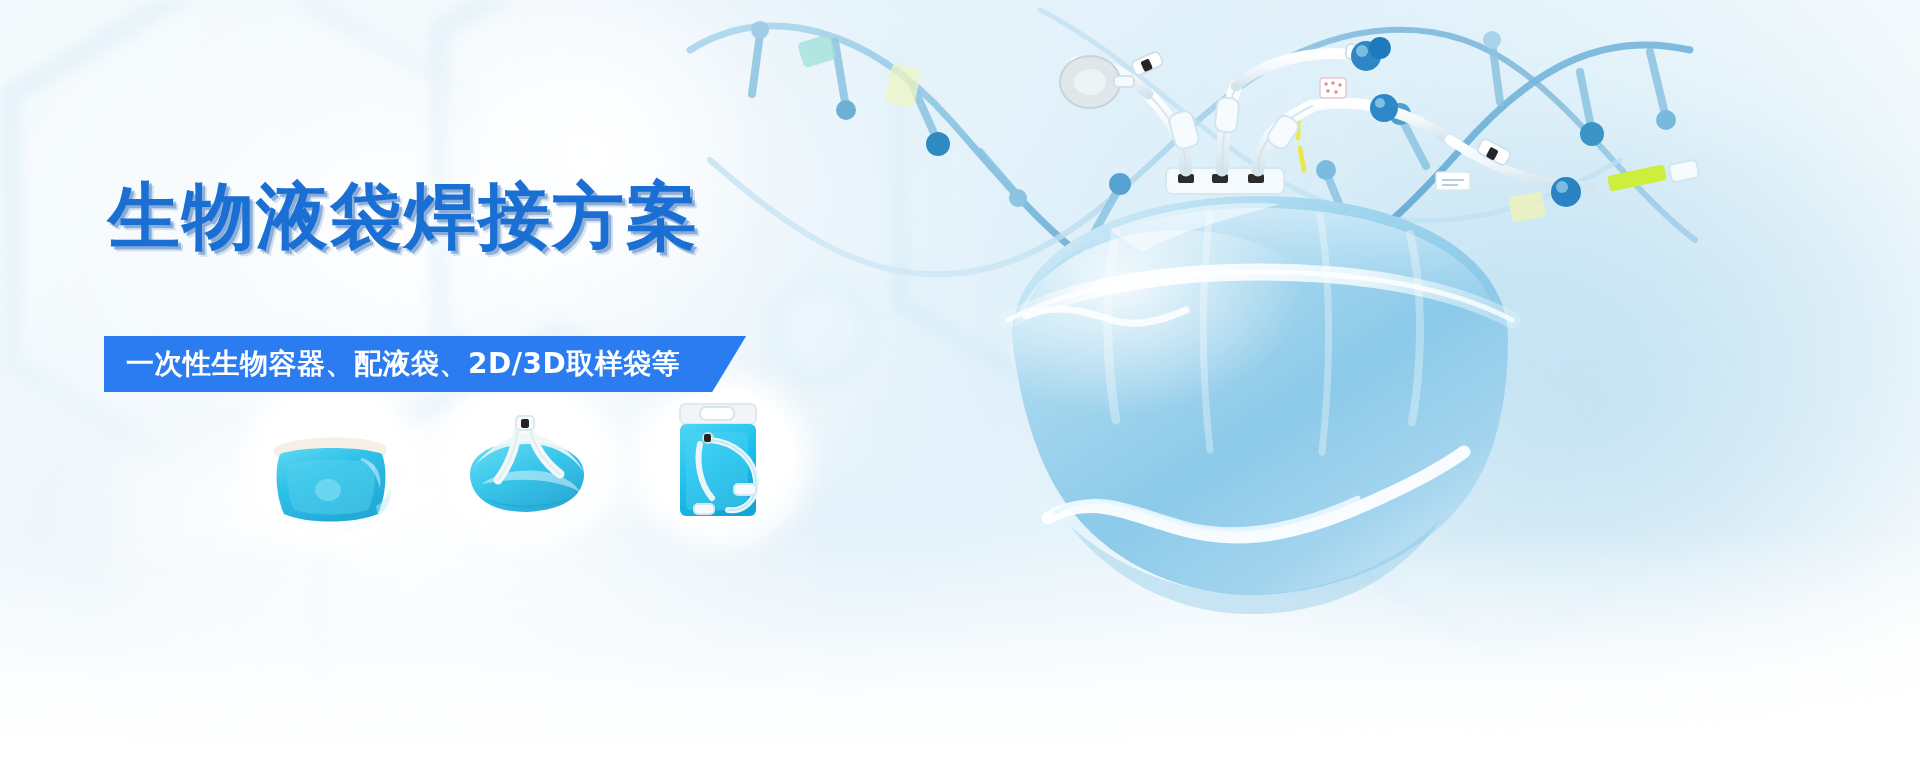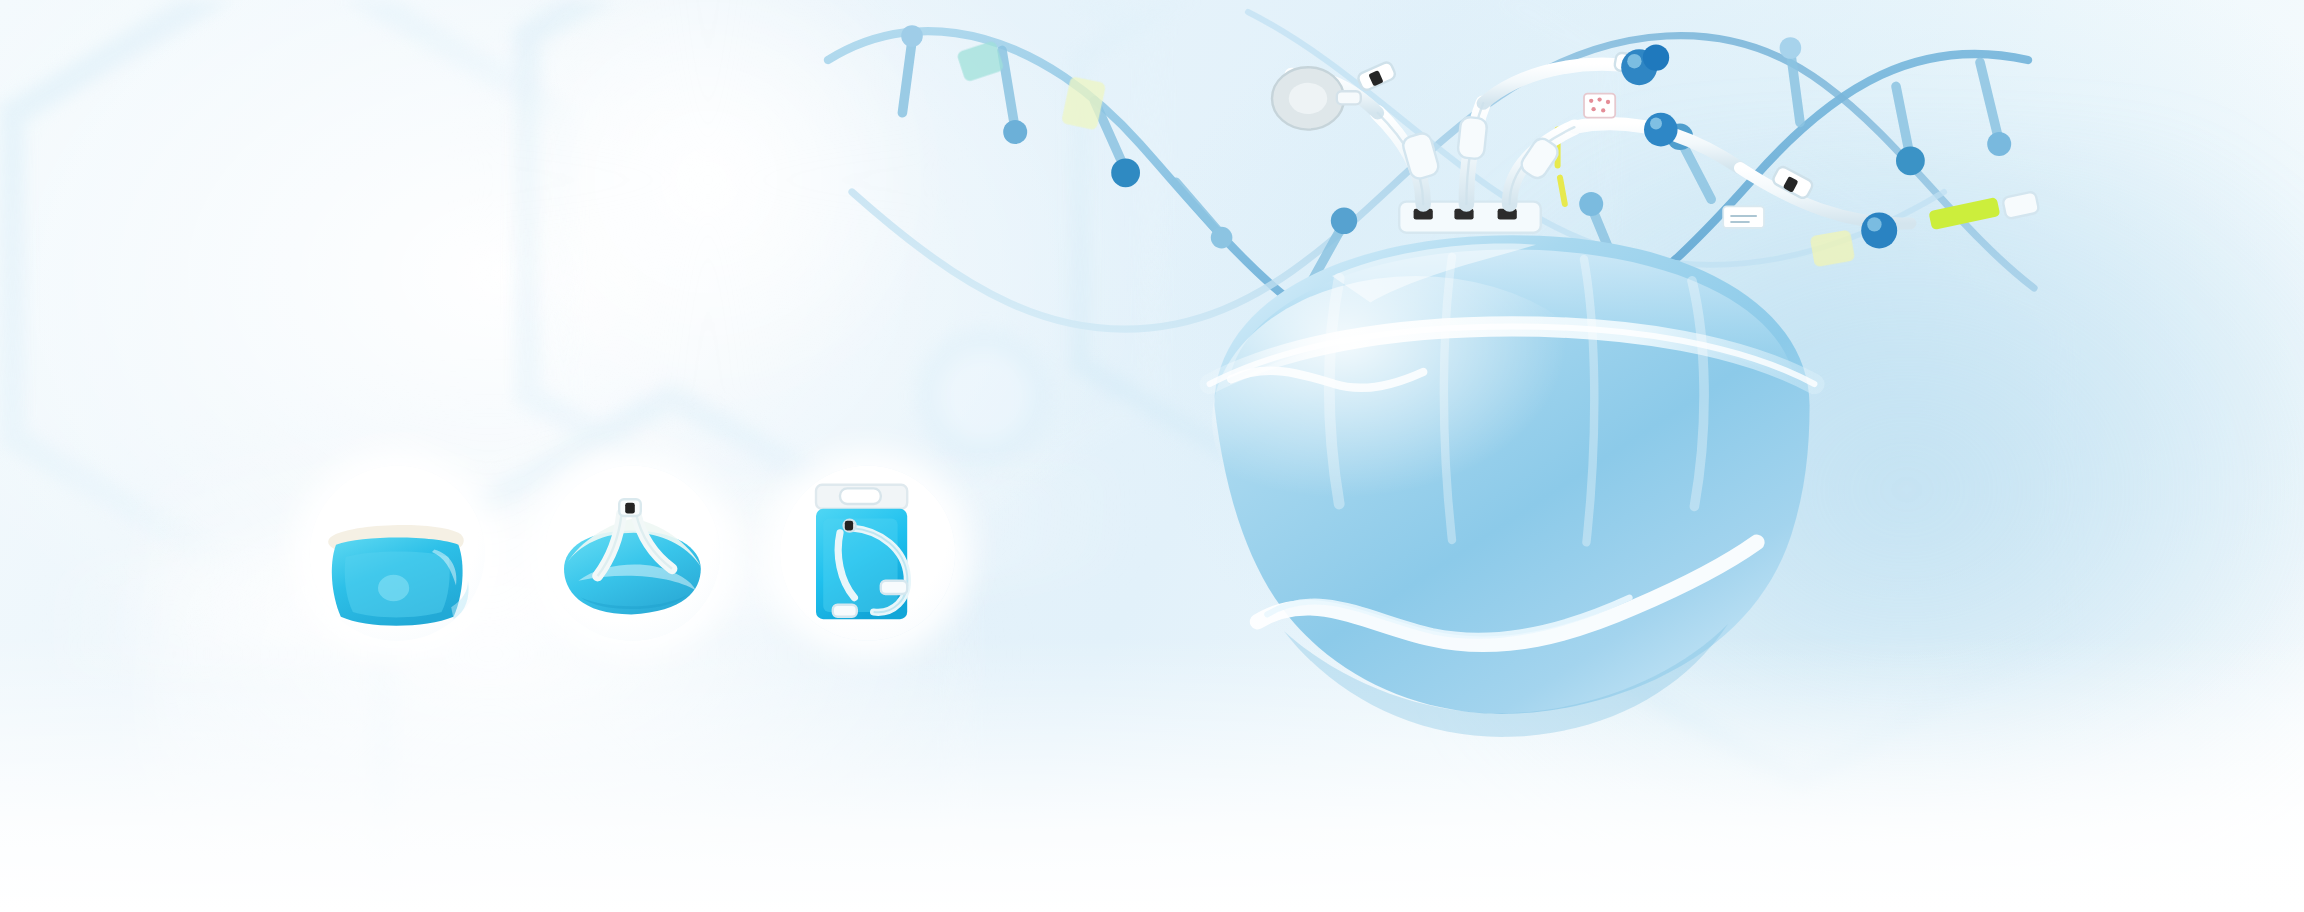--- a/index.html
+++ b/index.html
@@ -378,21 +378,27 @@
         </g>
 
         <g>
           <rect x="728" y="150" width="58" height="16" rx="4" fill="#ccee3c" transform="rotate(-12 757 158)"></rect>
           <rect x="790" y="142" width="28" height="18" rx="5" fill="#f7fbfd" stroke="#d3e5ef" stroke-width="2" transform="rotate(-12 804 151)"></rect>
         </g>
       </g>
     </svg>
   </div>
 
-
+  <div class="headline-wrap">
+    <h1 class="headline">生物液袋焊接方案</h1>
+  </div>
+
+  <div class="subbar">
+    <span class="subbar-text">一次性生物容器、配液袋、2D/3D取样袋等</span>
+  </div>
 
   <div class="circles">
 
     <div class="circle">
       <svg viewBox="0 0 146 146">
         <defs>
           <linearGradient id="liq1" x1="0" y1="0" x2="0.6" y2="1">
             <stop offset="0%" stop-color="#5fd9f2"></stop>
             <stop offset="45%" stop-color="#2dc0e8"></stop>
             <stop offset="100%" stop-color="#22a9d6"></stop>

